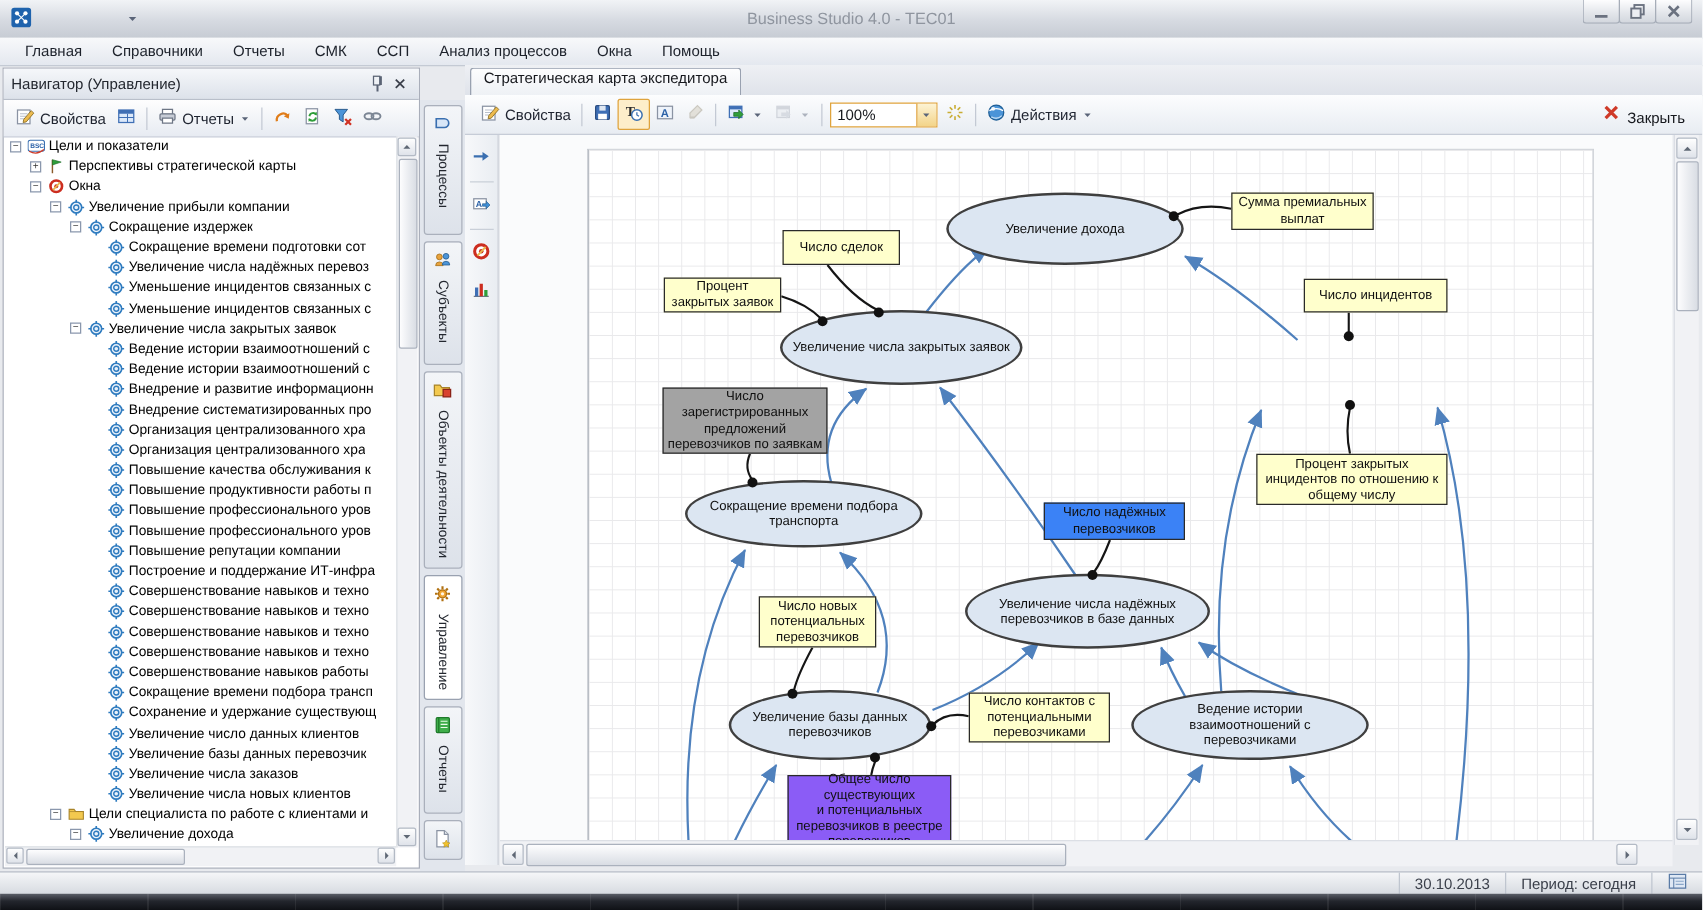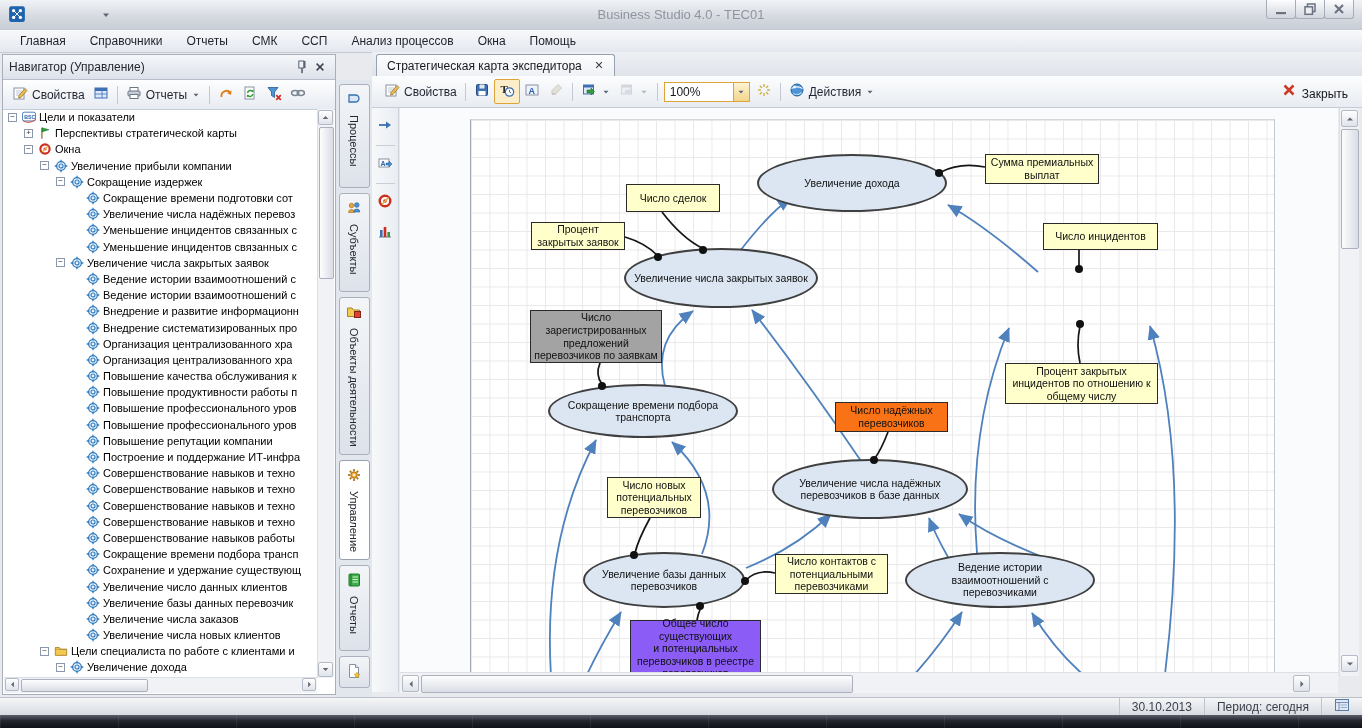--- a/index.html
+++ b/index.html
@@ -52,21 +52,21 @@
   .stab{width:31px;box-sizing:border-box;border:1px solid #aab0bc;border-radius:3px;
     background:linear-gradient(#f3f5f8,#dde2ea);display:flex;flex-direction:column;align-items:center;
     padding-top:6px;gap:5px;}
   .stab.active{background:#fff;border-color:#99a1b0;}
   .stab-label{writing-mode:vertical-rl;font-size:11px;color:#23272f;}
   
   #doc-tabstrip{position:absolute;left:372px;top:52px;right:0;height:24px;
     background:linear-gradient(#eef0f4,#dfe3ea);border-bottom:1px solid #aab1bd;}
   #doc-tab{position:absolute;left:4px;top:2px;height:22px;box-sizing:border-box;
     background:linear-gradient(#fdfdfe,#eef1f5);border:1px solid #99a1b0;border-bottom:none;
-    border-radius:3px 3px 0 0;display:flex;align-items:center;gap:12px;padding:0 10px;color:#16181d;}
+    border-radius:3px 3px 0 0;display:flex;align-items:center;gap:12px;padding:0 10px;color:#16181d;flex-direction:column;}
   #doc-toolbar{position:absolute;left:372px;top:76px;right:0;height:32px;box-sizing:border-box;
     background:linear-gradient(#fcfdfe,#e8ecf2);border-bottom:1px solid #c6ccd7;
     display:flex;align-items:center;padding:0 8px;}
   .hl{border:1px solid #dfa33c;background:#fdeeca;border-radius:2px;}
   .dim{opacity:0.45;}
   .combo{display:flex;align-items:center;height:20px;width:86px;box-sizing:border-box;
     border:1px solid #dfa33c;background:#fff;padding-left:5px;margin:0 2px;}
   .combo .val{flex:1;color:#16181d;}
   .combo .cbtn{width:15px;height:18px;background:linear-gradient(#fdf3d4,#f3d489);
     border-left:1px solid #dfa33c;display:flex;align-items:center;justify-content:center;}
@@ -951,21 +951,21 @@
         <div class="dn-box" style="left: 131px; top: 114px; width: 94px; height: 28px; background: rgb(255, 255, 204); border-color: rgb(42, 42, 42);"><span>Процент
 закрытых заявок</span></div>
         <div class="dn-box" style="left: 643px; top: 115px; width: 115px; height: 27px; background: rgb(255, 255, 204); border-color: rgb(42, 42, 42);"><span>Число инцидентов</span></div>
         <div class="dn-box" style="left: 605px; top: 255px; width: 153px; height: 41px; background: rgb(255, 255, 204); border-color: rgb(42, 42, 42);"><span>Процент закрытых
 инцидентов по отношению к
 общему числу</span></div>
         <div class="dn-box" style="left: 130px; top: 202px; width: 132px; height: 53px; background: #a3a3a3; border-color: rgb(42, 42, 42);"><span>Число
 зарегистрированных
 предложений
 перевозчиков по заявкам</span></div>
-        <div class="dn-box" style="left: 435px; top: 294px; width: 113px; height: 30px; background: #f97316; border-color: rgb(42, 42, 42);"><span>Число надёжных
+        <div class="dn-box" style="left: 435px; top: 294px; width: 113px; height: 30px; background: #3b82f6; border-color: rgb(42, 42, 42);"><span>Число надёжных
 перевозчиков</span></div>
         <div class="dn-box" style="left: 207px; top: 369px; width: 94px; height: 41px; background: rgb(255, 255, 204); border-color: rgb(42, 42, 42);"><span>Число новых
 потенциальных
 перевозчиков</span></div>
         <div class="dn-box" style="left: 375px; top: 446px; width: 113px; height: 40px; background: rgb(255, 255, 204); border-color: rgb(42, 42, 42);"><span>Число контактов с
 потенциальными
 перевозчиками</span></div>
         <div class="dn-box" style="left: 230px; top: 512px; width: 131px; height: 57px; background: #8b5cf6; border-color: rgb(42, 42, 42);"><span>Общее число существующих
 и потенциальных
 перевозчиков в реестре

